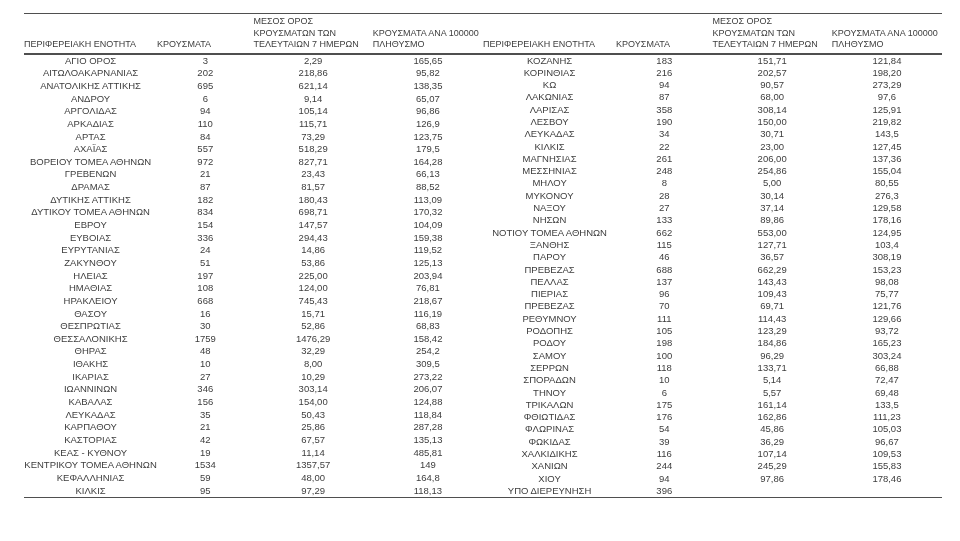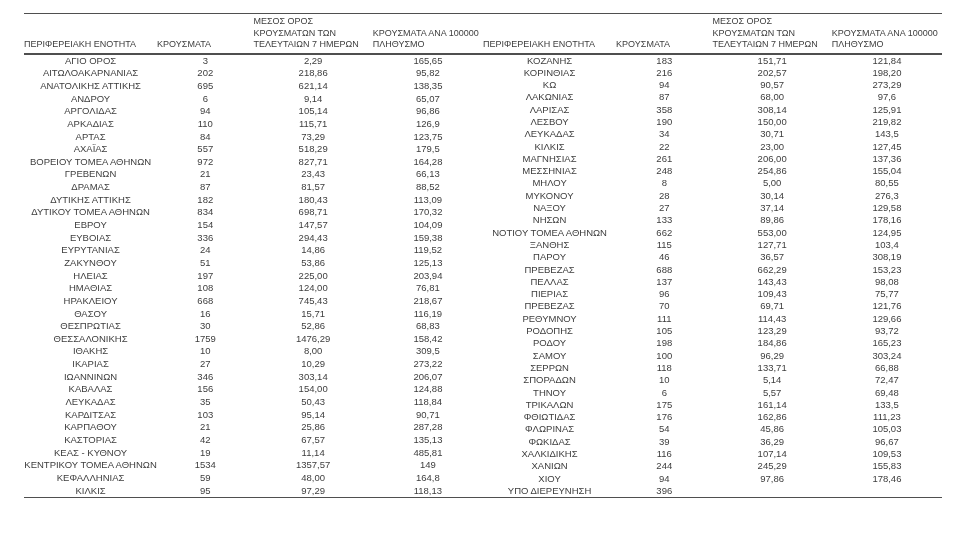--- a/index.html
+++ b/index.html
@@ -211,20 +211,26 @@
             <td>52,86</td>
             <td>68,83</td>
           </tr>
           <tr>
             <td>ΘΕΣΣΑΛΟΝΙΚΗΣ</td>
             <td>1759</td>
             <td>1476,29</td>
             <td>158,42</td>
           </tr>
           <tr>
+            <td>ΘΗΡΑΣ</td>
+            <td>48</td>
+            <td>32,29</td>
+            <td>254,2</td>
+          </tr>
+          <tr>
             <td>ΙΘΑΚΗΣ</td>
             <td>10</td>
             <td>8,00</td>
             <td>309,5</td>
           </tr>
           <tr>
             <td>ΙΚΑΡΙΑΣ</td>
             <td>27</td>
             <td>10,29</td>
             <td>273,22</td>
@@ -239,26 +245,20 @@
             <td>ΚΑΒΑΛΑΣ</td>
             <td>156</td>
             <td>154,00</td>
             <td>124,88</td>
           </tr>
           <tr>
             <td>ΛΕΥΚΑΔΑΣ</td>
             <td>35</td>
             <td>50,43</td>
             <td>118,84</td>
-          </tr>
-          <tr>
-            <td>ΚΑΡΔΙΤΣΑΣ</td>
-            <td>103</td>
-            <td>95,14</td>
-            <td>90,71</td>
           </tr>
           <tr>
             <td>ΚΑΡΠΑΘΟΥ</td>
             <td>21</td>
             <td>25,86</td>
             <td>287,28</td>
           </tr>
           <tr>
             <td>ΚΑΣΤΟΡΙΑΣ</td>
             <td>42</td>

